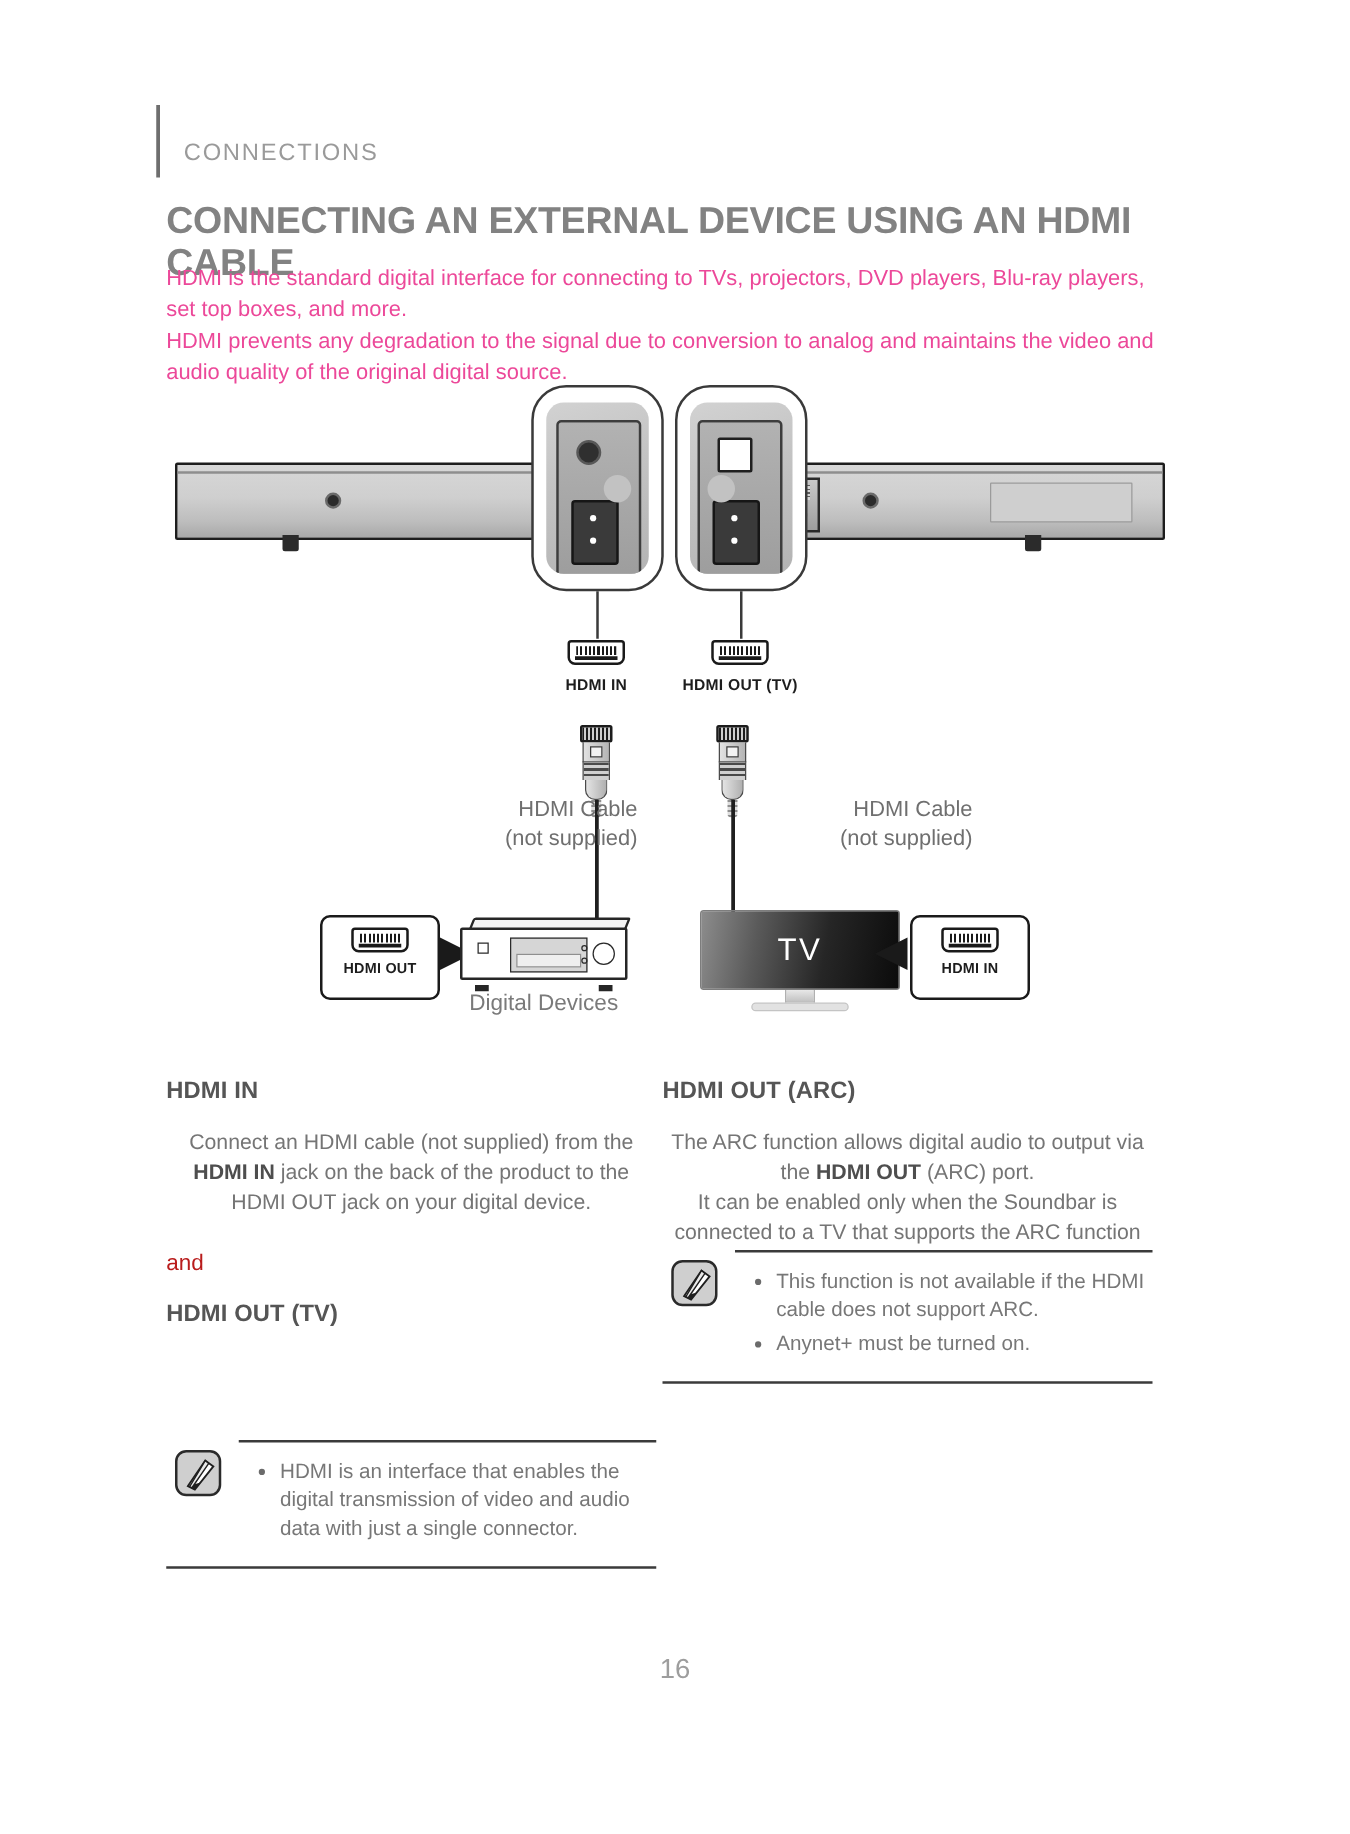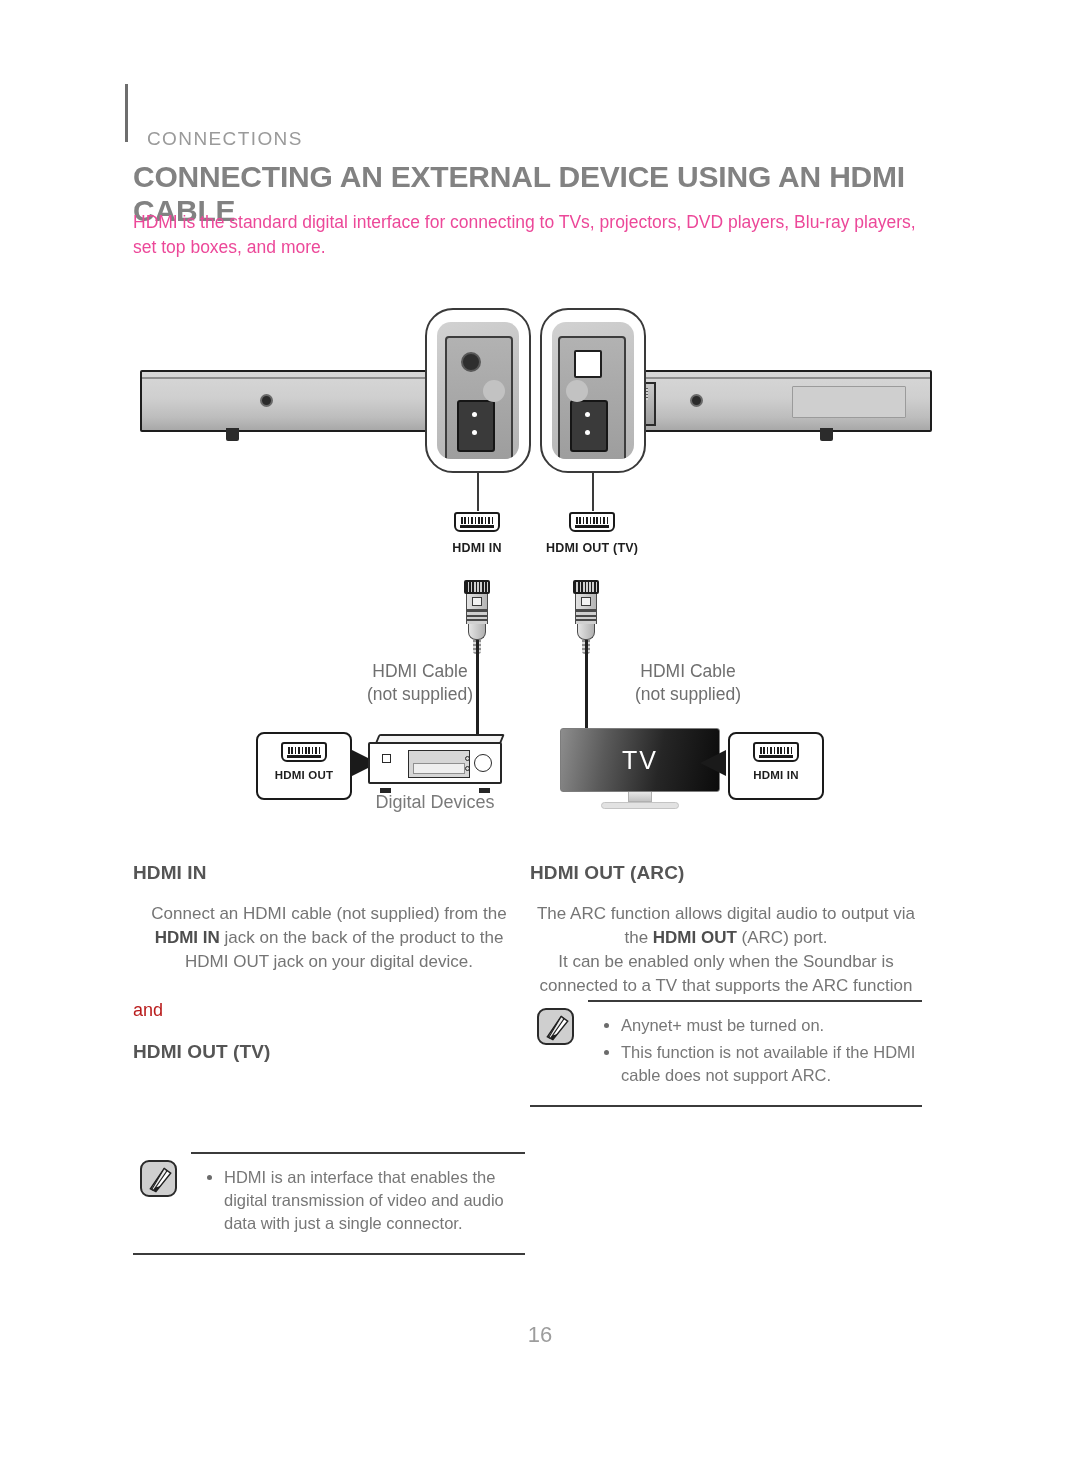--- a/index.html
+++ b/index.html
@@ -8,21 +8,21 @@
     font-family:"Liberation Sans","DejaVu Sans",sans-serif;
     color:#6b6b6b;
     -webkit-font-smoothing:antialiased;
   }
   .page{position:absolute;inset:0;}
 
   
   .header{position:absolute;left:133px;top:84px;width:820px;height:60px;}
   .header-rule{position:absolute;left:-8px;top:0;width:3px;height:58px;background:#6e6e6e;}
   .kicker{
-    position:absolute;left:14px;top:44px;
+    position:absolute;left:14px;top:28px;
     font-size:19px;letter-spacing:1.4px;color:#9a9a9a;font-weight:400;
   }
   .title{
     position:absolute;left:133px;top:160px;width:830px;
     font-size:30px;letter-spacing:-0.2px;color:#828282;font-weight:700;
     text-transform:uppercase;
   }
 
   .para{
     position:absolute;left:133px;width:792px;
@@ -170,21 +170,21 @@
     background:repeating-linear-gradient(180deg,#8f8f8f 0 2px,#dedede 2px 4px);
     border-radius:0 0 3px 3px;
   }
   .plug1{left:464px;}
   .plug2{left:573px;}
   .wire{position:absolute;width:3px;background:#1f1f1f;}
   .wire1{left:476px;top:340px;height:122px;}
   .wire2{left:585px;top:340px;height:100px;}
 
   .cabletext{
-    position:absolute;top:360px;width:180px;text-align:center;
+    position:absolute;top:336px;width:180px;text-align:right;
     font-size:17.5px;line-height:23px;color:#6f6f6f;
   }
   .ct1{left:330px;}
   .ct2{left:598px;}
 
   
   .cbox{
     position:absolute;width:96px;height:68px;
     border:2.5px solid #1a1a1a;border-radius:8px;background:#ffffff;
     box-sizing:border-box;text-align:center;
@@ -311,20 +311,21 @@
 
 <div class="page">
 
   <div class="header">
     <div class="header-rule"></div>
     <div class="kicker">CONNECTIONS</div>
   </div>
   <div class="title">CONNECTING AN EXTERNAL DEVICE USING AN HDMI CABLE</div>
 
   <div class="para p1">HDMI is the standard digital interface for connecting to TVs, projectors, DVD players, Blu-ray players, set top boxes, and more.</div>
+  <div class="para p2">HDMI prevents any degradation to the signal due to conversion to analog and maintains the video and audio quality of the original digital source.</div>
 
   <div class="diagram">
 
     <div class="bar bar-left">
       <div class="bar-body">
         <div class="bar-topline"></div>
         <div class="bar-dot" style="left:118px"></div>
       </div>
       <div class="bar-foot" style="left:86px"></div>
       <div class="bar-stub" style="right:-14px">
@@ -468,22 +469,22 @@
     <div class="note-top"></div>
     <div class="note-icon">
       <svg viewBox="0 0 40 40" width="37" height="37" aria-hidden="true">
         <path d="M9 29 L24 7 L31 12 L15 32 Z" fill="#ffffff" stroke="#1f1f1f" stroke-width="1.6"></path>
         <path d="M9 29 L20 26 L15 32 Z" fill="#1f1f1f"></path>
         <path d="M24 7 L27 9.5 L12.5 30.5 L10.5 29.6 Z" fill="#e9e9e9" stroke="#1f1f1f" stroke-width="1.2"></path>
       </svg>
     </div>
     <div class="note-body">
       <ul>
+        <li>This function is not available if the HDMI cable does not support ARC.</li>
         <li>Anynet+ must be turned on.</li>
-        <li>This function is not available if the HDMI cable does not support ARC.</li>
       </ul>
     </div>
     <div class="note-bot"></div>
   </div>
 
   <div class="note note-left">
     <div class="note-top"></div>
     <div class="note-icon">
       <svg viewBox="0 0 40 40" width="37" height="37" aria-hidden="true">
         <path d="M9 29 L24 7 L31 12 L15 32 Z" fill="#ffffff" stroke="#1f1f1f" stroke-width="1.6"></path>

